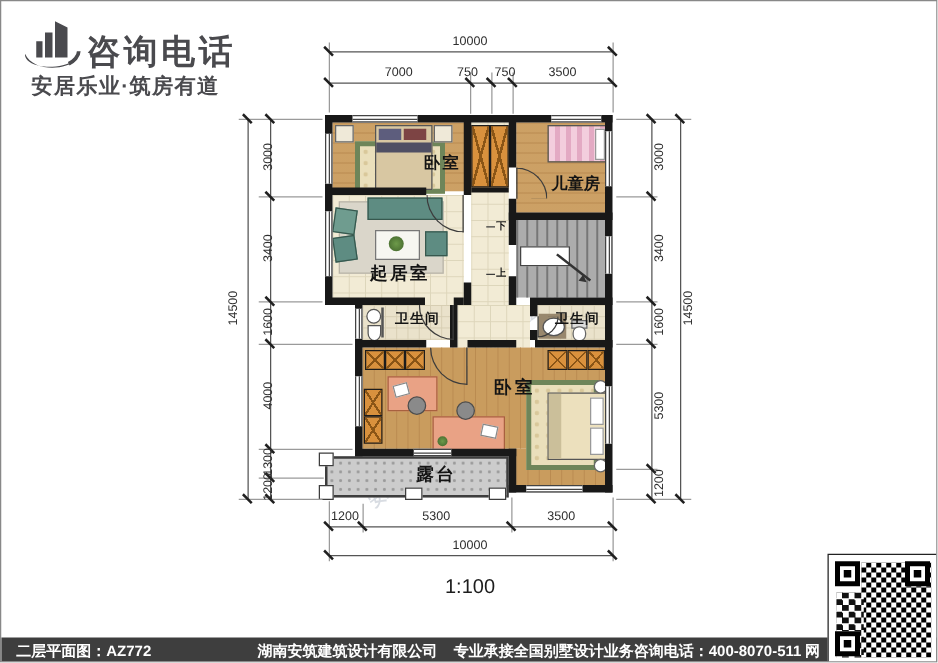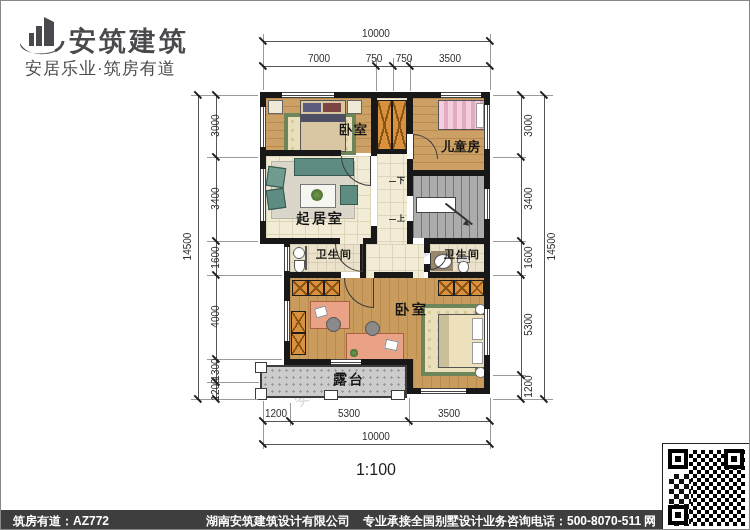--- a/index.html
+++ b/index.html
@@ -1,21 +1,21 @@
 <!DOCTYPE html>
 <html><head>
 <meta charset="utf-8">
 <style>
   html,body{margin:0;padding:0;background:#e8e8e8;}
   #page{position:relative;width:750px;height:530px;background:#ffffff;border:1px solid #888;
         box-sizing:border-box;overflow:hidden;font-family:"Liberation Sans","DejaVu Sans",sans-serif;}
   .abs{position:absolute;}
   
   .brand{position:absolute;left:68px;top:22px;font-size:27px;font-weight:bold;color:#4a4a4e;letter-spacing:3px;}
-  .slogan{position:absolute;left:24px;top:56px;font-size:17px;font-weight:normal;color:#4a4a4e;letter-spacing:1px;}
+  .slogan{position:absolute;left:24px;top:56px;font-size:17px;font-weight:bold;color:#4a4a4e;letter-spacing:1px;}
   
   .wall{position:absolute;background:#181818;}
   .wallthin{position:absolute;background:#555;}
   .woodH{position:absolute;background:linear-gradient(#b9895022 0 0),linear-gradient(#b98a50 1px,transparent 1px) ,#cfa468;background-size:100% 100%,100% 8px;}
   .woodV{position:absolute;background:linear-gradient(90deg,#b98a50 1px,transparent 1px),#c99c5e;background-size:9px 100%;}
   .tile{position:absolute;background:linear-gradient(#ddd5ba 1px,transparent 1px),linear-gradient(90deg,#ddd5ba 1px,transparent 1px),#f2ebd5;background-size:13px 13px;}
   .btile{position:absolute;background:linear-gradient(#d6cdb2 1px,transparent 1px),linear-gradient(90deg,#d6cdb2 1px,transparent 1px),#eae2cb;background-size:9px 9px;}
   .stairs{position:absolute;background:linear-gradient(90deg,#767676 1.5px,transparent 1.5px),#acacac;background-size:8px 100%;}
   .terr{position:absolute;background:radial-gradient(#9b9b9b 1px,transparent 1.3px),#cccccc;background-size:7px 7px;border:2px solid #3d3d3d;box-sizing:border-box;}
   .post{position:absolute;background:#fff;border:1.5px solid #3d3d3d;box-sizing:border-box;}
@@ -62,21 +62,21 @@
 
   <svg class="abs" style="left:16px;top:12px;" width="52" height="46" viewBox="0 0 52 46">
     <g fill="#4a4a4e">
       <rect x="12" y="20" width="5" height="13"></rect>
       <rect x="19" y="13" width="6" height="20"></rect>
       <polygon points="27,4 37,9 37,33 27,33"></polygon>
     </g>
     <path d="M3,30 C2,40 26,45 44,35 C36,43 10,45 3,30 Z" fill="#4a4a4e"></path>
     <path d="M46,28 C46,32 42,36 38,38" stroke="#4a4a4e" stroke-width="3" fill="none"></path>
   </svg>
-  <div class="brand">安筑建筑</div>
+  <div class="brand">咨询电话</div>
   <div class="slogan">安居乐业·筑房有道</div>
 
   <div class="wm" style="left:262px;top:130px;">安筑建筑hnaz.com</div>
   <div class="wm" style="left:350px;top:255px;">安筑建筑hnaz.com</div>
   <div class="wm" style="left:285px;top:360px;">安筑建筑hnaz.com</div>
 
   <div class="woodH" style="left:265px;top:97px;width:108px;height:55px;"></div>
   <div class="woodH" style="left:412px;top:97px;width:71px;height:72px;"></div>
   <div class="tile" style="left:376px;top:97px;width:30px;height:146px;"></div>
   <div class="tile" style="left:265px;top:155px;width:105px;height:88px;"></div>
@@ -298,24 +298,24 @@
   <div class="dt dtv" style="left:505px;top:251px;width:44px;">1600</div>
   <div class="dt dtv" style="left:505px;top:318px;width:44px;">5300</div>
   <div class="dt dtv" style="left:505px;top:380px;width:44px;">1200</div>
   <div class="dt dtv" style="left:528px;top:240px;width:44px;">14500</div>
 
   <div id="title">
     <span class="tscale">1:100</span>
   </div>
 
   <div id="footer">
-    <span style="left:12px;">筑房有道：AZ772</span>
+    <span style="left:12px;">二层平面图：AZ772</span>
     <span style="left:362px;">专业承接全国别墅设计业务</span>
     <span style="left:205px;">湖南安筑建筑设计有限公司</span>
-    <span style="left:506px;">咨询电话：500-8070-511</span>
+    <span style="left:506px;">咨询电话：400-8070-511</span>
     <span style="left:643px;">网</span>
   </div>
 
   <div id="qr">
     <div class="qrnoise"></div>
     <div class="qrnoise2"></div>
     <div class="finder" style="left:5px;top:5px;width:20px;height:20px;"></div>
     <div class="finder" style="right:5px;top:5px;width:20px;height:20px;"></div>
     <div class="finder" style="left:5px;bottom:5px;width:20px;height:20px;"></div>
   </div>

